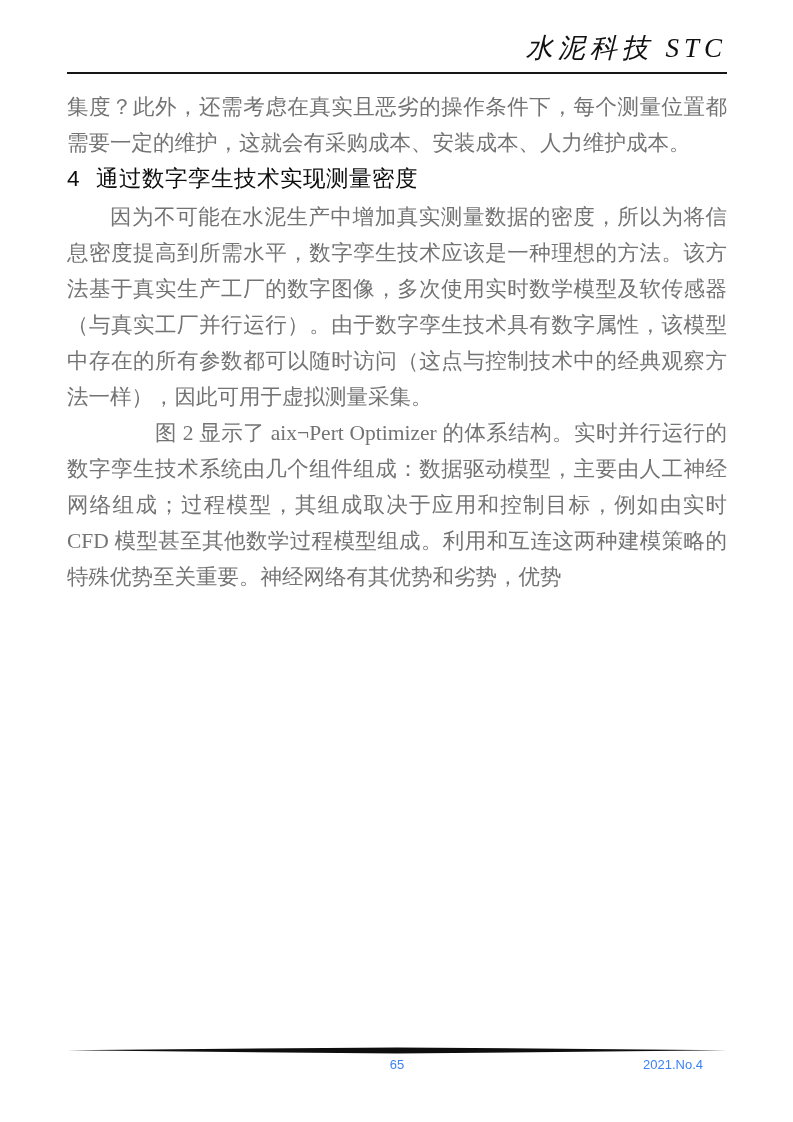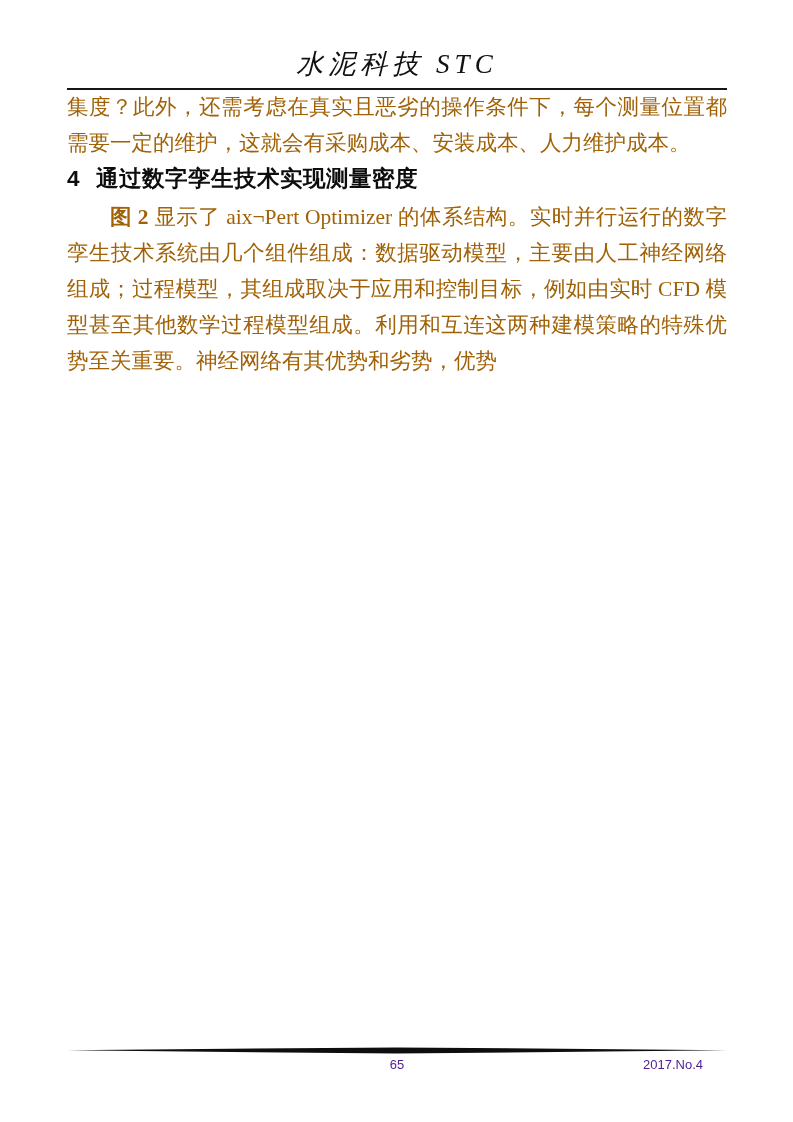--- a/index.html
+++ b/index.html
@@ -18,22 +18,22 @@
   }
 
   
   .header {
     position: absolute;
     top: 0;
     left: 67px;
     width: 660px;
   }
   .journal-title {
-    margin-top: 48px;
-    text-align: center;
+    margin-top: 32px;
+    text-align: right;
     font-size: 27px;
     line-height: 32px;
     font-style: italic;
     letter-spacing: 5px;
     color: #111111;
     white-space: nowrap;
   }
   .header-rule {
     margin-top: 8px;
     border-top: 2px solid #161616;
@@ -46,62 +46,63 @@
     top: 89px;
     left: 67px;
     width: 660px;
   }
   .para {
     margin: 0;
     font-size: 21.5px;
     line-height: 36px;
     text-align: justify;
     text-justify: inter-ideograph;
-    color: #a16207;
+    color: #737373;
     word-break: break-word;
   }
   .para.indent {
     text-indent: 43px;
   }
   .section-heading {
     margin: 3px 0 5px 0;
     font-family: "Liberation Sans", "DejaVu Sans", sans-serif;
     font-size: 22.5px;
     line-height: 30px;
-    font-weight: bold;
+    font-weight: normal;
     color: #0d0d0d;
     letter-spacing: 0.5px;
   }
   .sec-num {
     display: inline-block;
     margin-right: 16px;
   }
   .fig-ref {
-    font-weight: bold;
+    font-weight: normal;
+    margin-left: 45px;
   }
 
   
   .footer {
     position: absolute;
     top: 1047px;
     left: 67px;
     width: 660px;
   }
   .footer-rule-svg {
     display: block;
     width: 660px;
     height: 7px;
   }
   .footer-row {
     position: relative;
     margin-top: 3px;
     height: 18px;
     font-family: "Liberation Sans", "DejaVu Sans", sans-serif;
     font-size: 13px;
-    color: #4c1d95;
+    color: #3b82f6;
   }
   .page-number {
     position: absolute;
     left: 0;
     right: 0;
     text-align: center;
   }
   .issue-label {
     position: absolute;
     right: 24px;
@@ -119,33 +120,34 @@
   </div>
 
   <div class="content">
 
     <p class="para">集度？此外，还需考虑在真实且恶劣的操作条件下，每个测量位置都需要一定的维护，这就会有采购成本、安装成本、人力维护成本。</p>
 
     <h2 class="section-heading">
       <span class="sec-num">4</span><span>通过数字孪生技术实现测量密度</span>
     </h2>
 
+    <p class="para indent">因为不可能在水泥生产中增加真实测量数据的密度，所以为将信息密度提高到所需水平，数字孪生技术应该是一种理想的方法。该方法基于真实生产工厂的数字图像，多次使用实时数学模型及软传感器（与真实工厂并行运行）。由于数字孪生技术具有数字属性，该模型中存在的所有参数都可以随时访问（这点与控制技术中的经典观察方法一样），因此可用于虚拟测量采集。</p>
 
 
 
 
     <p class="para indent">
       <span class="fig-ref">图 2</span><span> 显示了 aix¬Pert Optimizer 的体系结构。实时并行运行的数字孪生技术系统由几个组件组成：数据驱动模型，主要由人工神经网络组成；过程模型，其组成取决于应用和控制目标，例如由实时 CFD 模型甚至其他数学过程模型组成。利用和互连这两种建模策略的特殊优势至关重要。神经网络有其优势和劣势，优势</span>
     </p>
 
   </div>
 
   <div class="footer">
     <svg class="footer-rule-svg" viewBox="0 0 660 7" preserveAspectRatio="none">
       <polygon points="0,3.2 330,0.4 660,3.2 330,6.6" fill="#0e0e0e"></polygon>
     </svg>
     <div class="footer-row">
       <span class="page-number">65</span>
-      <span class="issue-label">2017.No.4</span>
+      <span class="issue-label">2021.No.4</span>
     </div>
   </div>
 
 </div>
 
 </body></html>

